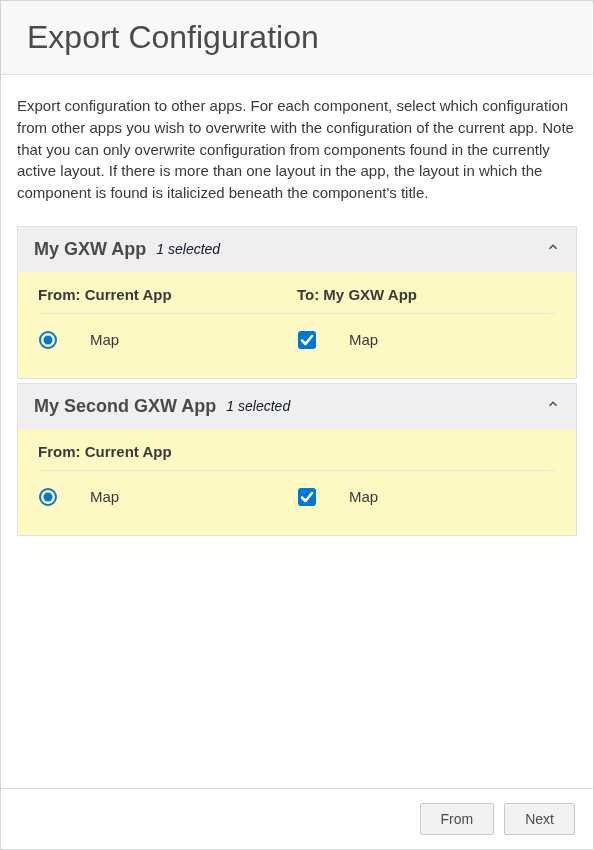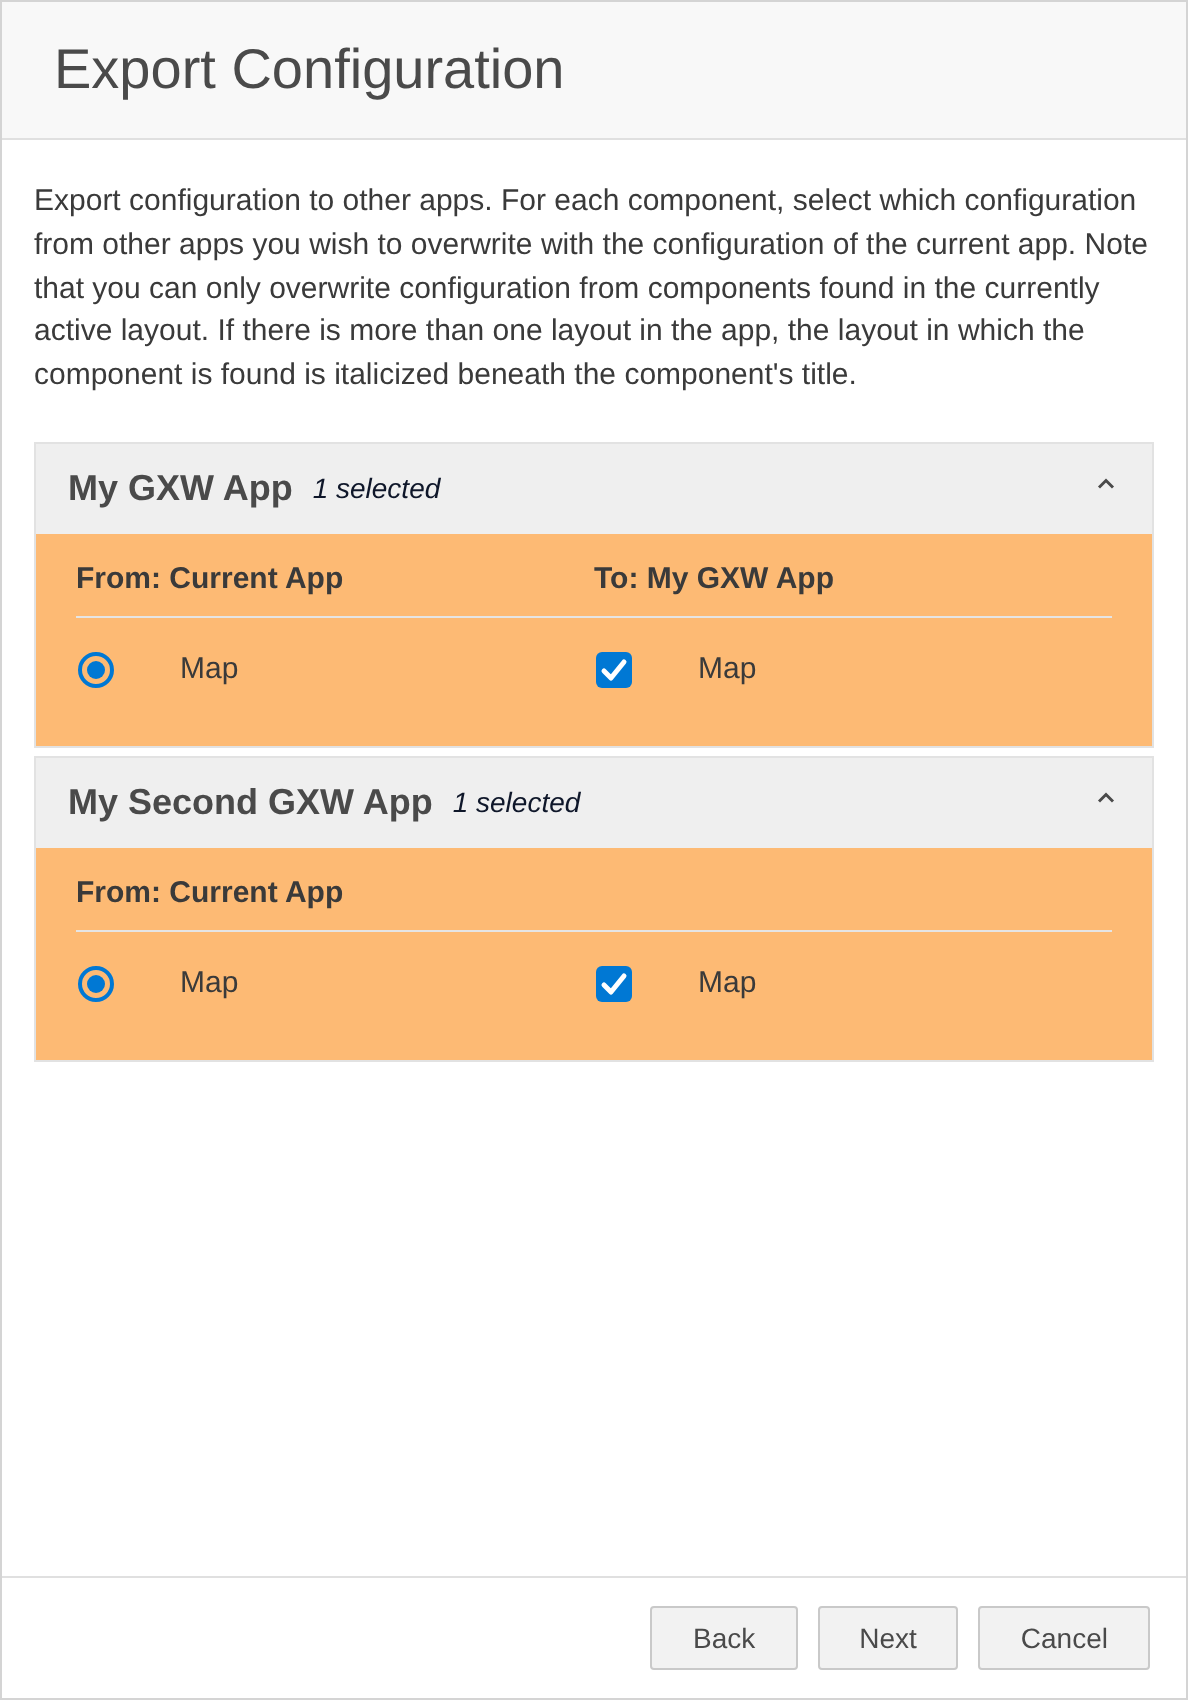--- a/index.html
+++ b/index.html
@@ -11,21 +11,21 @@
       border: 1px solid #d4d4d4;
       display: flex;
       flex-direction: column;
     }
     .header {
       background: #f8f8f8;
       border-bottom: 1px solid #e0e0e0;
       padding: 18px 26px;
     }
     .header-title {
-      font-size: 28px;
+      font-size: 32px;
       font-weight: 400;
       color: #4a4a4a;
     }
     .content {
       flex: 1;
       padding: 20px 16px;
       overflow-y: auto;
     }
     .description {
       font-size: 15px;
@@ -53,21 +53,21 @@
       font-size: 14px;
       font-style: italic;
       color: #0f172a;
       margin-left: 10px;
       flex: 1;
     }
     .chevron {
       color: #4a4a4a;
     }
     .section-body {
-      background: #fdba74;
+      background: #fef9c3;
       padding: 14px 20px 28px 20px;
     }
     .columns-header {
       display: flex;
       border-bottom: 1px solid #e5e5e5;
       padding-bottom: 10px;
       margin-bottom: 16px;
     }
     .col-left {
       flex: 1;
@@ -204,16 +204,15 @@
           </span>
           <span class="item-label">Map</span>
         </div>
       </div>
     </div>
   </div>
 
 </div>
 
 <div class="footer">
-  <button class="btn">Back</button>
+  <button class="btn">From</button>
   <button class="btn">Next</button>
-  <button class="btn">Cancel</button>
 </div>
 
 </body></html>

